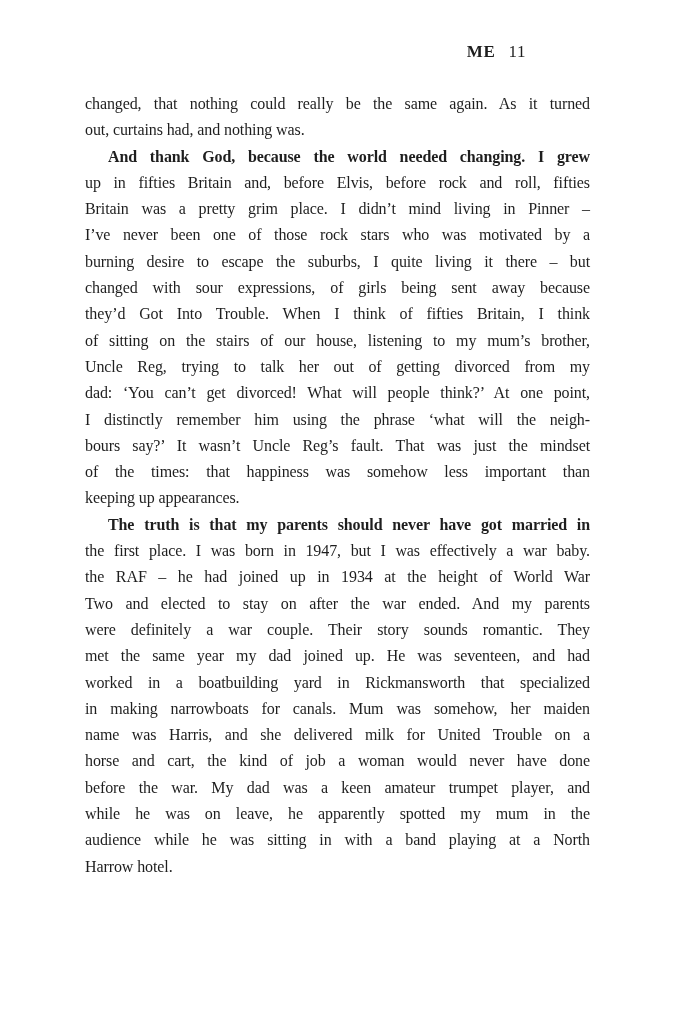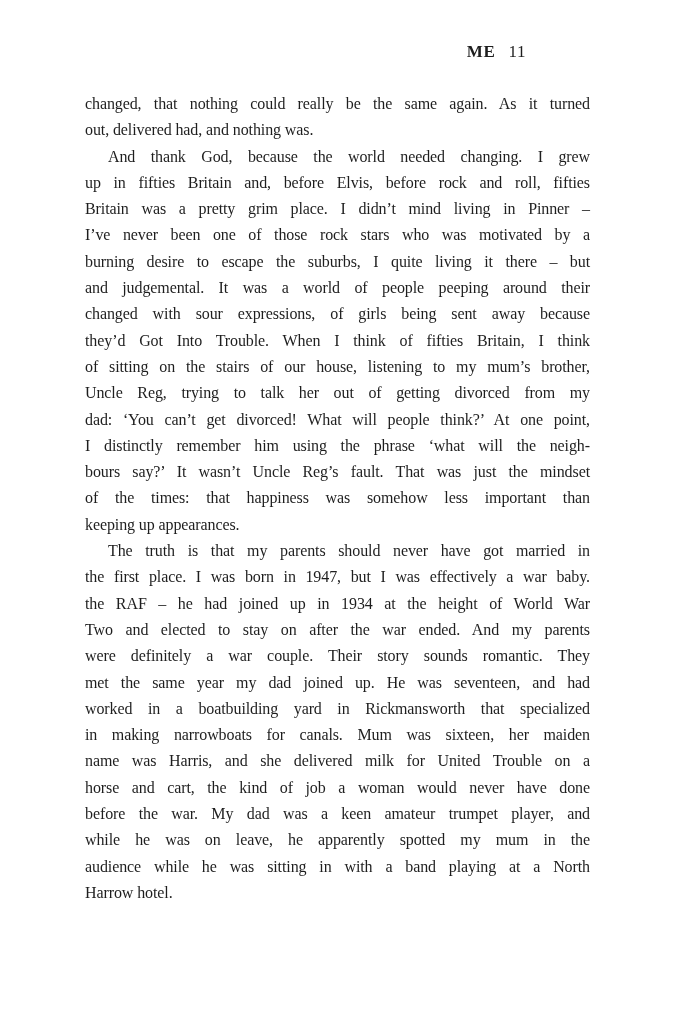--- a/index.html
+++ b/index.html
@@ -43,63 +43,63 @@
     font-size: 16px;
     line-height: 26.3px;
     letter-spacing: -0.1px;
     white-space: nowrap;
     text-align: justify;
     text-align-last: justify;
     text-justify: inter-word;
   }
   .line.first-indent {
     text-indent: 23px;
+    font-weight: bold;
   }
   .line.para-last {
     text-align-last: left;
   }
 </style>
 </head>
 <body>
 
 <div class="page">
   <div class="running-header">
     <span class="running-title">ME</span><span class="page-number">11</span>
   </div>
   <div class="text-block">
       <div class="paragraph">
         <div class="line">changed, that nothing could really be the same again. As it turned</div>
-        <div class="line para-last">out, delivered had, and nothing was.</div>
+        <div class="line para-last">out, curtains had, and nothing was.</div>
       </div>
       <div class="paragraph">
         <div class="line first-indent">And thank God, because the world needed changing. I grew</div>
         <div class="line">up in fifties Britain and, before Elvis, before rock and roll, fifties</div>
         <div class="line">Britain was a pretty grim place. I didn’t mind living in Pinner –</div>
         <div class="line">I’ve never been one of those rock stars who was motivated by a</div>
         <div class="line">burning desire to escape the suburbs, I quite living it there – but</div>
-        <div class="line">and judgemental. It was a world of people peeping around their</div>
         <div class="line">changed with sour expressions, of girls being sent away because</div>
         <div class="line">they’d Got Into Trouble. When I think of fifties Britain, I think</div>
         <div class="line">of sitting on the stairs of our house, listening to my mum’s brother,</div>
         <div class="line">Uncle Reg, trying to talk her out of getting divorced from my</div>
         <div class="line">dad: ‘You can’t get divorced! What will people think?’ At one point,</div>
         <div class="line">I distinctly remember him using the phrase ‘what will the neigh-</div>
         <div class="line">bours say?’ It wasn’t Uncle Reg’s fault. That was just the mindset</div>
         <div class="line">of the times: that happiness was somehow less important than</div>
         <div class="line para-last">keeping up appearances.</div>
       </div>
       <div class="paragraph">
         <div class="line first-indent">The truth is that my parents should never have got married in</div>
         <div class="line">the first place. I was born in 1947, but I was effectively a war baby.</div>
         <div class="line">the RAF – he had joined up in 1934 at the height of World War</div>
         <div class="line">Two and elected to stay on after the war ended. And my parents</div>
         <div class="line">were definitely a war couple. Their story sounds romantic. They</div>
         <div class="line">met the same year my dad joined up. He was seventeen, and had</div>
         <div class="line">worked in a boatbuilding yard in Rickmansworth that specialized</div>
-        <div class="line">in making narrowboats for canals. Mum was sixteen, her maiden</div>
+        <div class="line">in making narrowboats for canals. Mum was somehow, her maiden</div>
         <div class="line">name was Harris, and she delivered milk for United Trouble on a</div>
         <div class="line">horse and cart, the kind of job a woman would never have done</div>
         <div class="line">before the war. My dad was a keen amateur trumpet player, and</div>
         <div class="line">while he was on leave, he apparently spotted my mum in the</div>
         <div class="line">audience while he was sitting in with a band playing at a North</div>
         <div class="line para-last">Harrow hotel.</div>
       </div>
     </div>
 </div>
 

